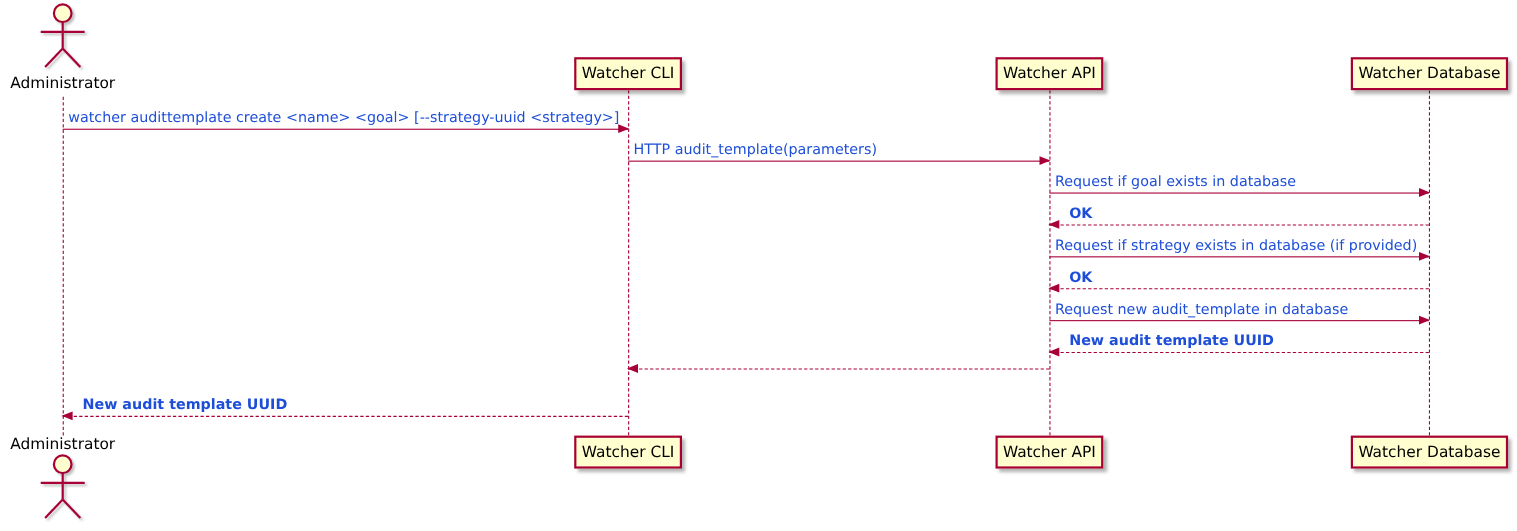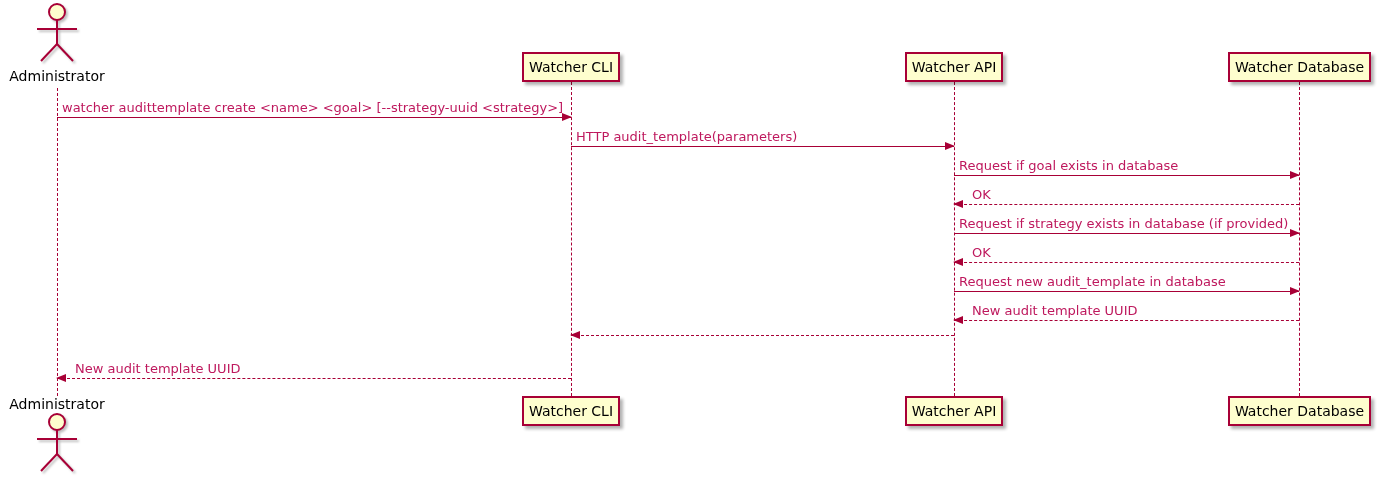--- a/index.html
+++ b/index.html
@@ -50,24 +50,24 @@
   .actor-label {
     position:absolute; left:2px; width:110px; text-align:center;
     font-size:14px; white-space:nowrap;
   }
   .actor-label-top { top:68px; }
   .actor-label-bot { top:396px; }
   
   .message { position:absolute; }
   .msg-label {
     font-size:13px; height:15px; line-height:15px;
-    white-space:nowrap; color:#be185d;
+    white-space:nowrap; color:#1d4ed8;
   }
   .ltr .msg-label { padding-left:5px; }
-  .rtl .msg-label { padding-left:18px; }
+  .rtl .msg-label { padding-left:18px;font-weight:bold; }
   .msg-line { position:relative; height:0; margin-top:2px; }
   .solid .msg-line { border-top:1px solid #A80036; }
   .dashed .msg-line { border-top:1px dashed #A80036; }
   .msg-line::after {
     content:""; position:absolute; width:0; height:0; top:-5px;
     border-top:4px solid transparent;
     border-bottom:4px solid transparent;
   }
   .ltr .msg-line::after { right:-1px; border-left:10px solid #A80036; }
   .rtl .msg-line::after { left:-1px;  border-right:10px solid #A80036; }

